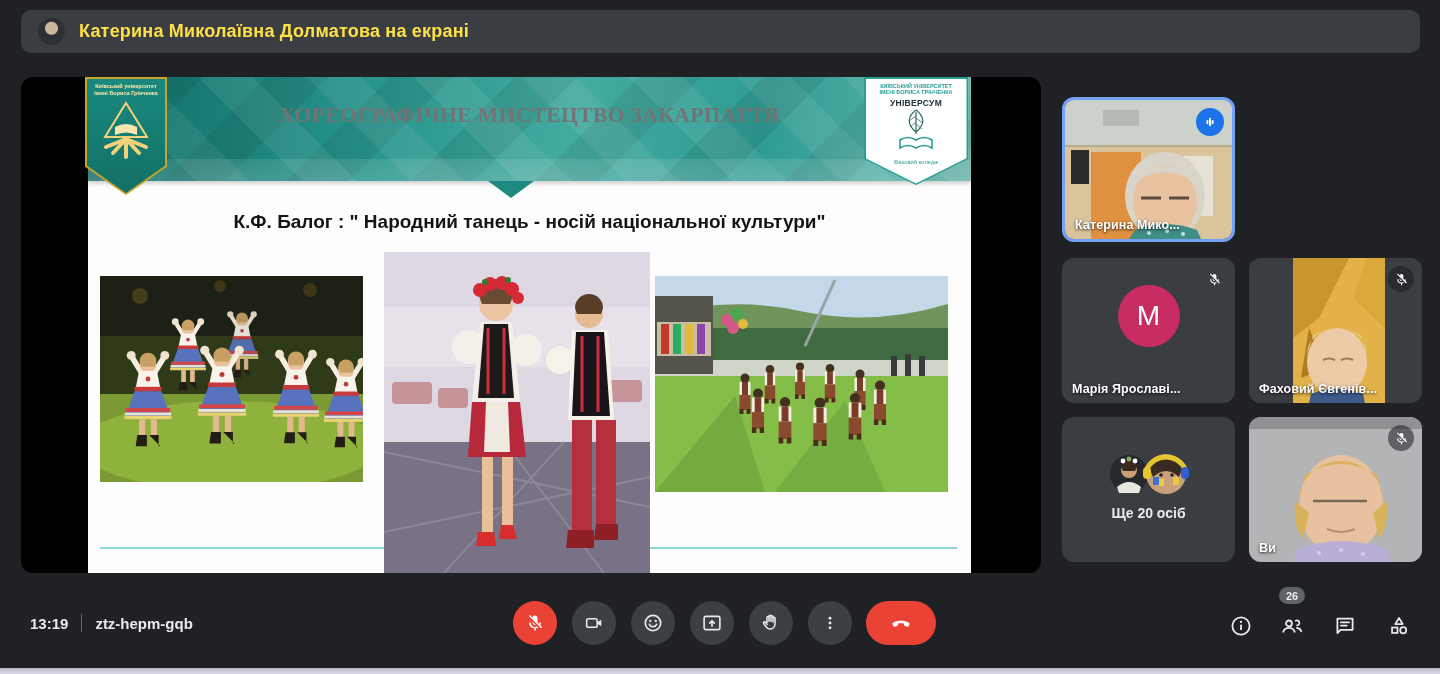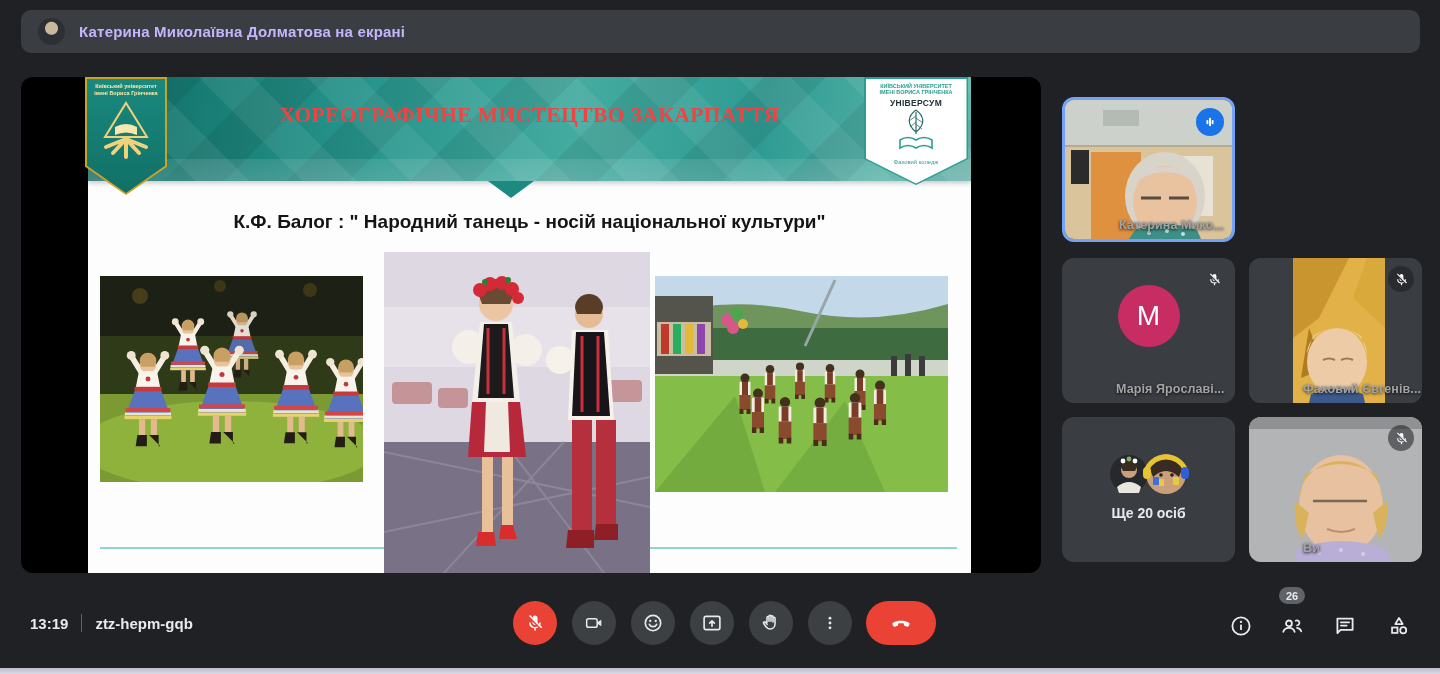--- a/index.html
+++ b/index.html
@@ -6,41 +6,41 @@
   html,body { width:1440px; height:674px; background:#1b1c1f; overflow:hidden; }
   body { font-family:"Liberation Sans", sans-serif; }
   #app { position:relative; width:1440px; height:674px; background:#202124; }
 
   
   .banner { position:absolute; left:21px; top:10px; width:1399px; height:43px;
     background:#3a3d42; border-radius:10px; display:flex; align-items:center; }
   .banner-avatar { width:27px; height:27px; border-radius:50%; margin-left:17px;
     background:radial-gradient(circle at 50% 38%, #c9b89a 0 6px, #2c2f33 7px),
                linear-gradient(#4a4e54,#24262a); overflow:hidden; flex:none; }
-  .banner-text { color:#c4b5fd; font-size:15px; font-weight:700; margin-left:14px; letter-spacing:.2px; }
+  .banner-text { color:#fde047; font-size:18px; font-weight:700; margin-left:14px; letter-spacing:.2px; }
 
   
   .stage { position:absolute; left:21px; top:77px; width:1020px; height:496px;
     background:#000; border-radius:12px; overflow:hidden; }
   .slide { position:absolute; left:67px; top:0; width:883px; height:496px; background:#fdfdfd; }
 
   .slide-band { position:absolute; left:0; top:0; width:883px; height:104px;
     background:
       repeating-linear-gradient(45deg, rgba(255,255,255,.07) 0 38px, rgba(255,255,255,0) 38px 76px),
       repeating-linear-gradient(-45deg, rgba(0,0,0,.07) 0 44px, rgba(0,0,0,0) 44px 88px),
       linear-gradient(97deg,#0d6b63 0%,#27958c 32%,#44aba0 55%,#2e9b92 76%,#66bab0 100%);
     box-shadow:0 2px 5px rgba(0,0,0,.22); }
   .slide-band:after { content:""; position:absolute; left:0; bottom:0; width:100%; height:22px;
     background:linear-gradient(rgba(255,255,255,.10), rgba(255,255,255,.16)); }
   .band-notch { position:absolute; left:400px; top:104px; width:0; height:0;
     border-left:23px solid transparent; border-right:23px solid transparent;
     border-top:17px solid #1d8densno; border-top:17px solid #1d8a81; }
 
   .slide-title { position:absolute; left:110px; right:110px; top:26px; text-align:center;
-    font-family:"Liberation Serif", serif; font-weight:700; font-size:21.5px; color:#ef4444;
+    font-family:"Liberation Serif", serif; font-weight:700; font-size:21.5px; color:#737373;
     letter-spacing:.4px; line-height:1.15; }
   .slide-subtitle { position:absolute; left:20px; right:20px; top:134px; text-align:center;
     font-size:19px; font-weight:700; color:#141414; }
 
   
   .shield { position:absolute; clip-path:polygon(0 0,100% 0,100% 76%,50% 100%,0 76%); }
   .shield-left { left:-3px; top:0; width:82px; height:118px; background:#caa227; padding:2px; }
   .shield-left .inner { width:100%; height:100%; background:linear-gradient(#1a897f,#117066);
     clip-path:polygon(0 0,100% 0,100% 76%,50% 100%,0 76%); text-align:center; }
   .shield-left .txt { font-size:5.5px; color:#ffe9a8; padding-top:4px; line-height:1.3; font-weight:700; }
@@ -54,22 +54,22 @@
   
   .photo { position:absolute; overflow:hidden; }
   .photo svg { display:block; }
   #photo1 { left:12px; top:199px; width:263px; height:206px; z-index:2; }
   #photo2 { left:296px; top:175px; width:266px; height:321px; z-index:3; }
   #photo3 { left:567px; top:199px; width:293px; height:216px; z-index:2; }
   .slide-line { position:absolute; left:12px; right:14px; top:470px; height:2px; background:#8fd6cf; z-index:1; }
 
   
   .tile { position:absolute; width:173px; height:145px; border-radius:12px; background:#3a3d42; overflow:hidden; }
-  .tile .name { position:absolute; left:10px; bottom:7px; color:#a3a3a3; font-size:12.5px; font-weight:700;
-    text-shadow:0 1px 3px rgba(0,0,0,.85); letter-spacing:.1px; z-index:5;margin-left:44px; }
+  .tile .name { position:absolute; left:10px; bottom:7px; color:#ffffff; font-size:12.5px; font-weight:700;
+    text-shadow:0 1px 3px rgba(0,0,0,.85); letter-spacing:.1px; z-index:5; }
   .tile.speaking { border:3px solid #74a2f7; }
   .mic-badge { position:absolute; top:8px; right:8px; width:26px; height:26px; border-radius:50%;
     background:rgba(28,30,33,.55); display:flex; align-items:center; justify-content:center; z-index:5; }
   .audio-badge { position:absolute; top:8px; right:8px; width:28px; height:28px; border-radius:50%;
     background:#1a73e8; display:flex; align-items:center; justify-content:center; z-index:5; }
   .tile video, .tile .vid { position:absolute; inset:0; }
   .avatar-big { position:absolute; left:50%; top:58px; transform:translate(-50%,-50%);
     width:62px; height:62px; border-radius:50%; display:flex; align-items:center; justify-content:center;
     color:#fff; font-size:28px; font-weight:400; }
   .overflow-label { position:absolute; left:0; right:0; top:88px; text-align:center;

